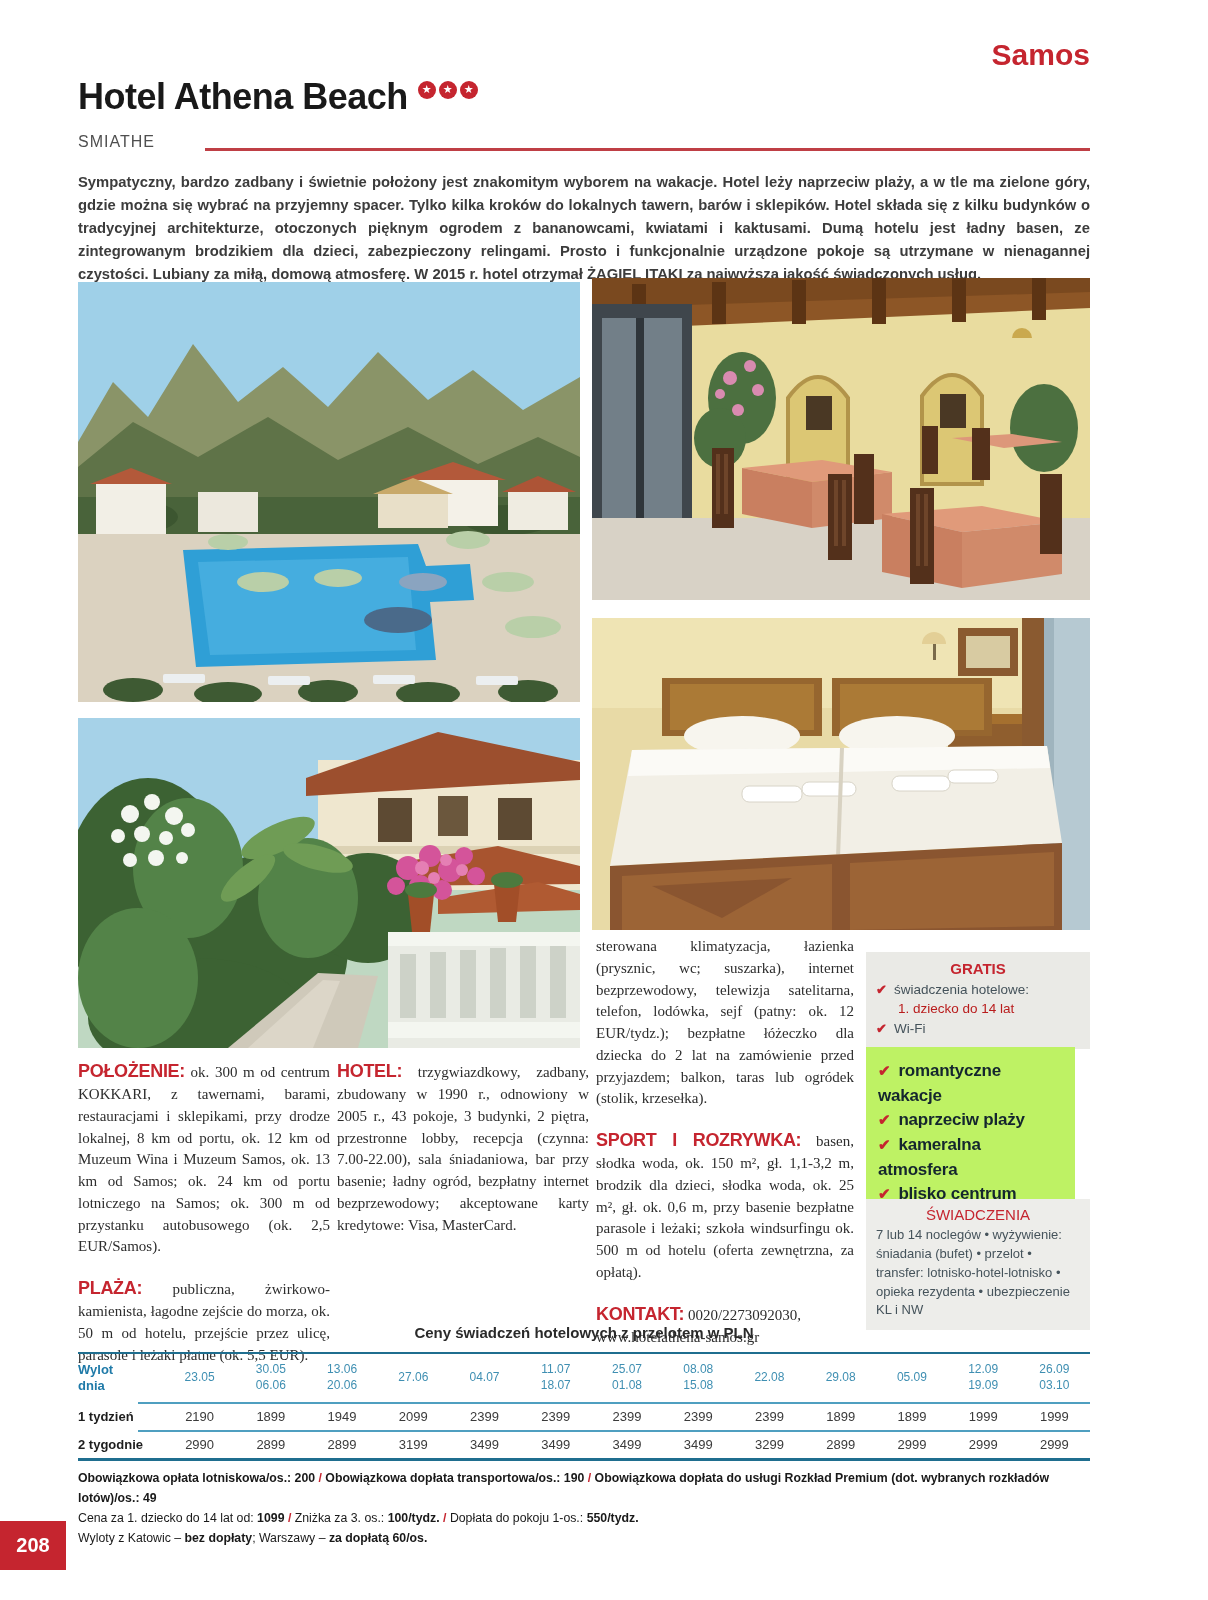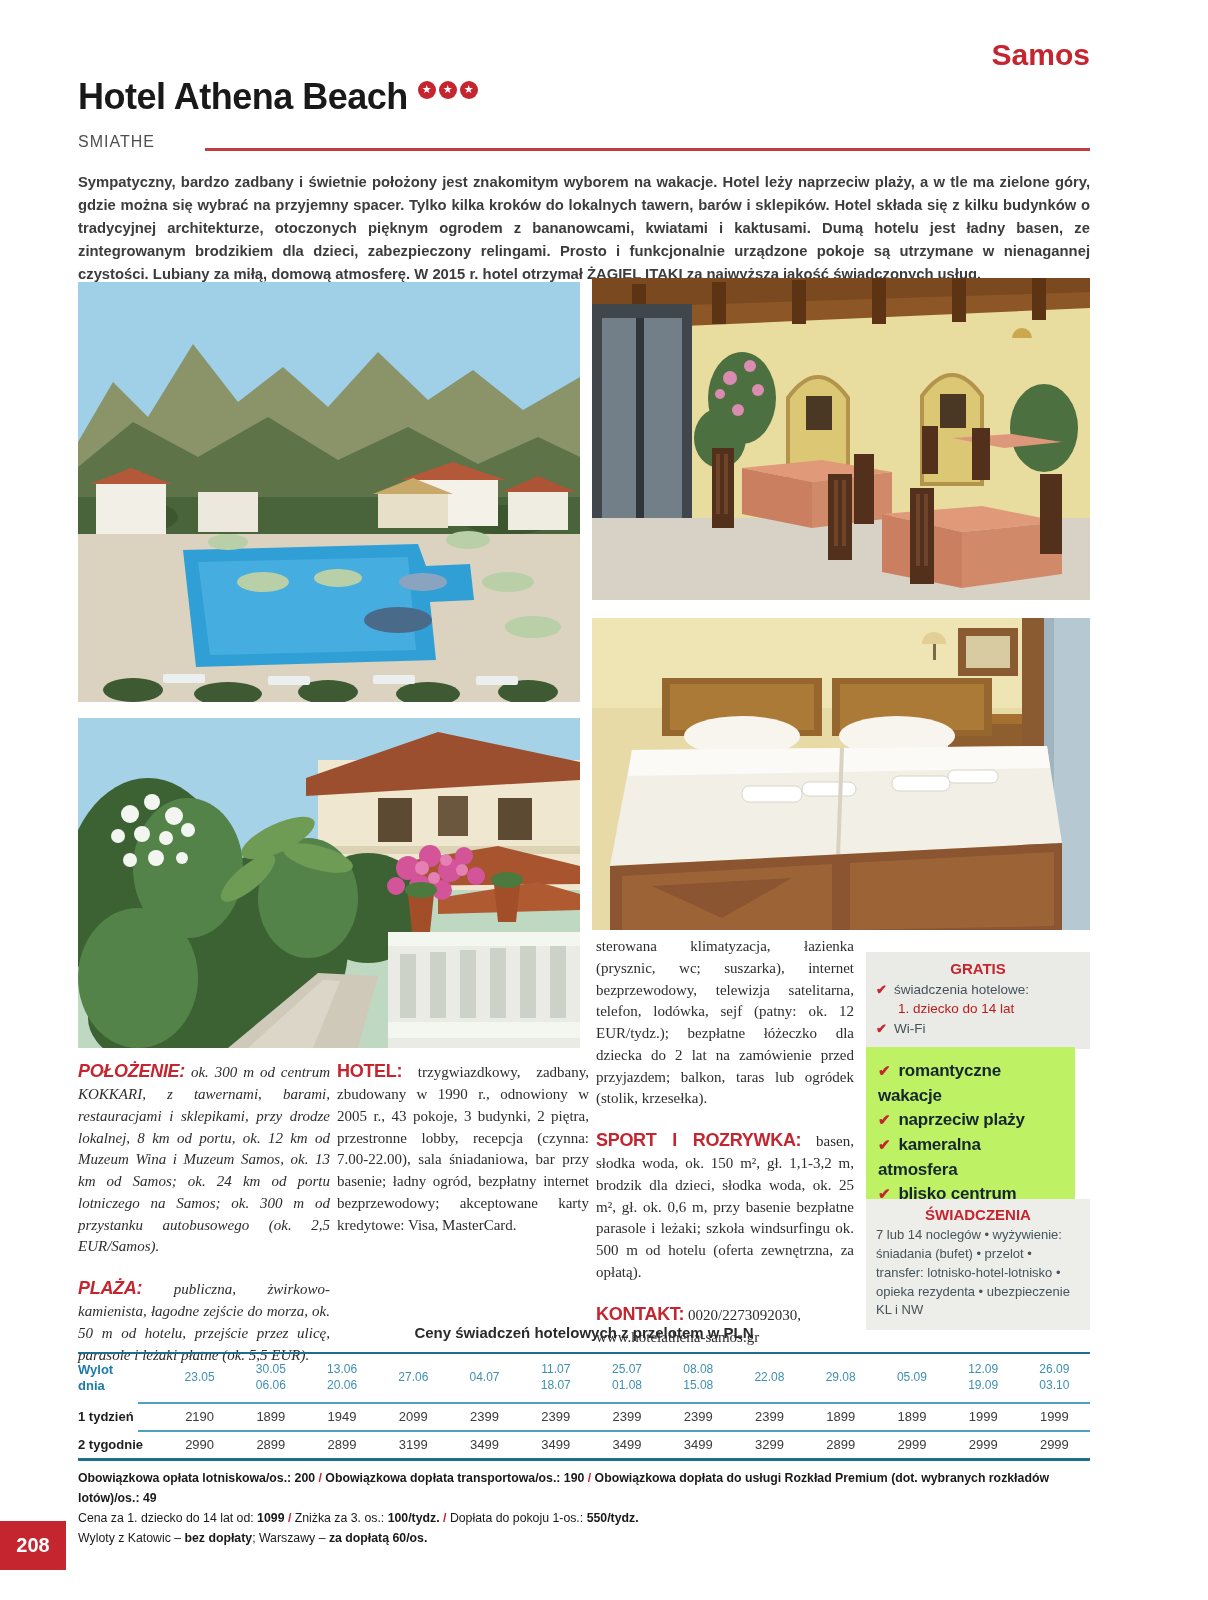--- a/index.html
+++ b/index.html
@@ -31,37 +31,37 @@
   .photo-garden     { left:78px;  top:718px; width:502px; height:330px; }
   .photo-bedroom    { left:592px; top:618px; width:498px; height:312px; }
 
   
   .col { font-family:"Liberation Serif", serif; font-size:15px; line-height:1.45;
     color:#2d2d2d; text-align:justify; }
   .col p { margin-bottom:17px; }
   .sec-h { font-family:"Liberation Sans", sans-serif; font-weight:bold; color:#c5252f;
     font-size:18px; letter-spacing:-0.3px; }
   .lead-b { font-weight:bold; }
-  .col-1 { left:78px;  top:1058px; width:252px;font-style:italic; }
+  .col-1 { left:78px;  top:1058px; width:252px; }
   .col-2 { left:337px; top:1058px; width:252px; }
   .col-3 { left:596px; top:936px;  width:258px; }
 
   
   .gratis-box { left:866px; top:952px; width:224px; background:#eaeae6; padding:8px 10px 10px; }
   .gratis-title { color:#c5252f; font-weight:bold; font-size:15px; text-align:center; margin-bottom:3px; }
   .g-item { font-size:13.5px; color:#44525a; line-height:1.5; }
   .g-sub  { font-size:13.5px; color:#b91c1c; line-height:1.4; margin-left:22px; }
   .check { color:#c5252f; font-weight:bold; margin-right:7px; font-size:13px; }
 
   .features-box { left:866px; top:1047px; width:209px; background:#bef264; padding:12px 12px 10px; }
   .f-item { font-weight:bold; font-size:17px; color:#14262e; line-height:1.45; letter-spacing:-0.2px; }
   .f-check { font-size:15px; margin-right:8px; }
 
   .sw-box { left:866px; top:1199px; width:224px; background:#ededea; padding:7px 10px 10px; }
-  .sw-title { color:#c5252f; font-weight:bold; font-size:15px; text-align:center; margin-bottom:3px; }
+  .sw-title { color:#c5252f; font-weight:normal; font-size:15px; text-align:center; margin-bottom:3px; }
   .sw-text { font-size:13px; color:#45535b; line-height:1.45; }
 
   
   .pt-title { left:78px; top:1324px; width:1012px; text-align:center; font-weight:bold;
     font-size:15px; color:#2a2a2a; }
   .pt { left:78px; top:1352px; width:1012px; height:110px; }
   .pt-line { position:absolute; left:0; right:0; background:#1f6e8f; }
   .pt-line.top { top:0; height:2px; }
   .pt-line.bottom { top:106px; height:3px; }
   .pt-rule { position:absolute; left:60px; right:0; height:2px; background:#4f9fc0; }

